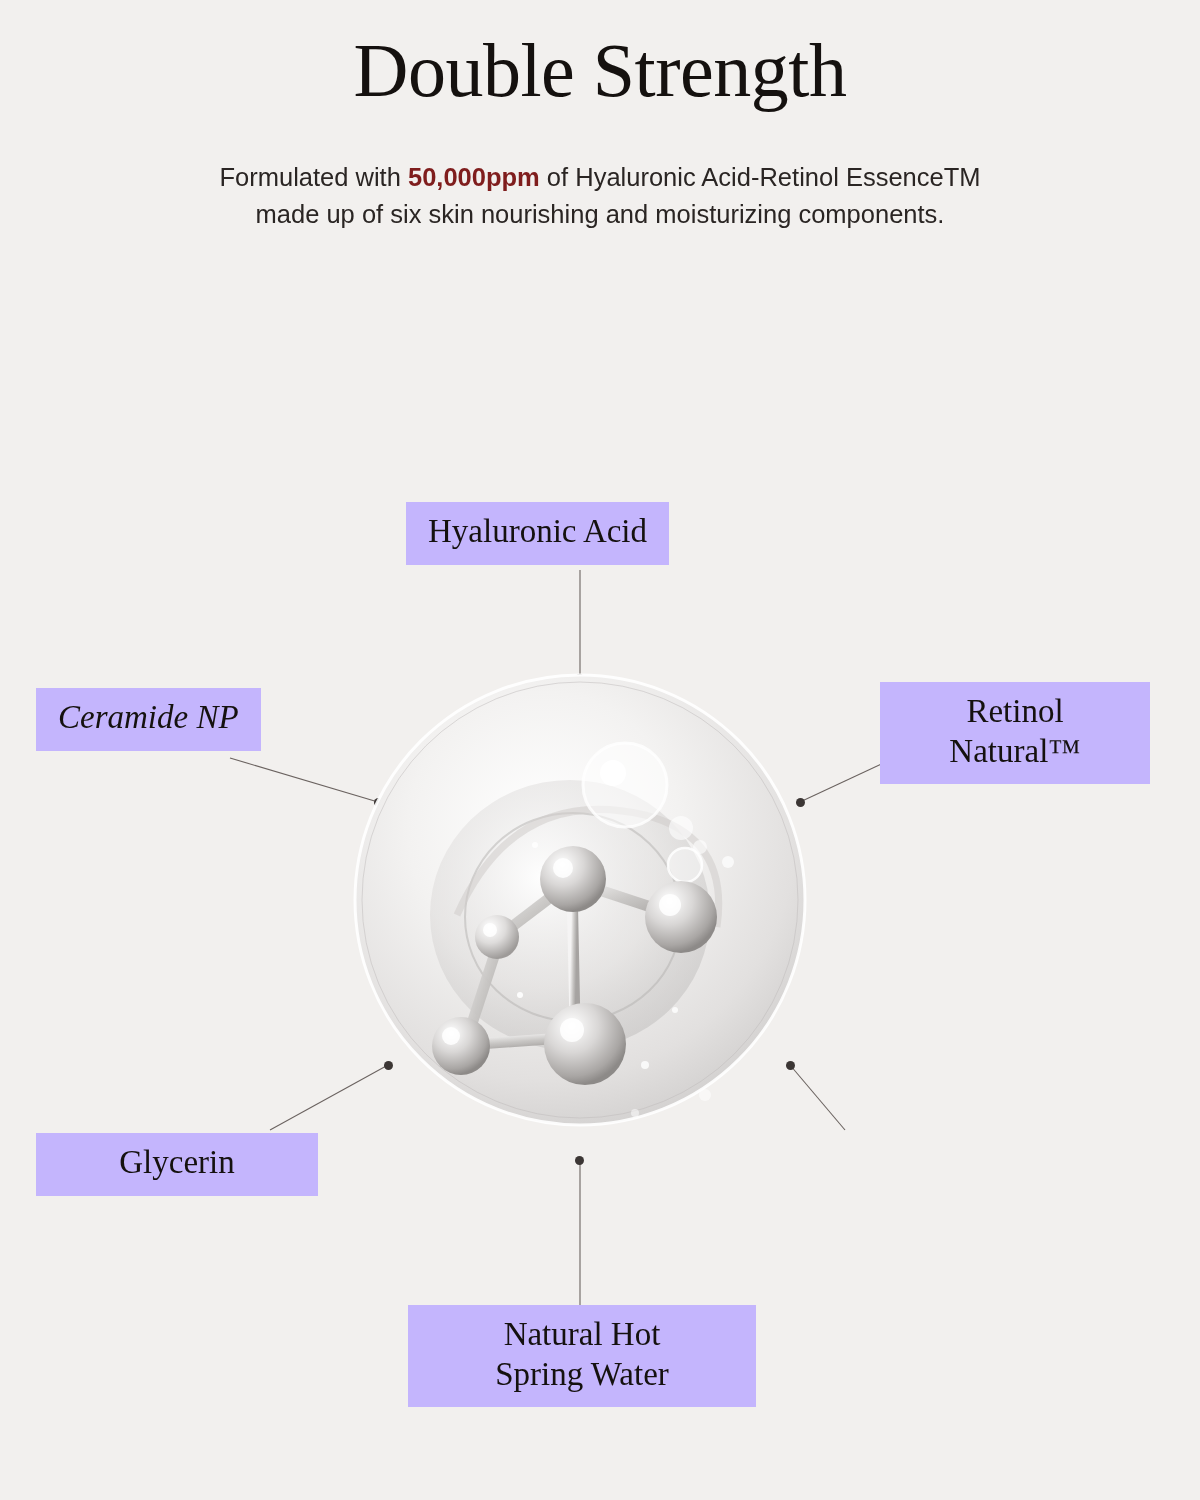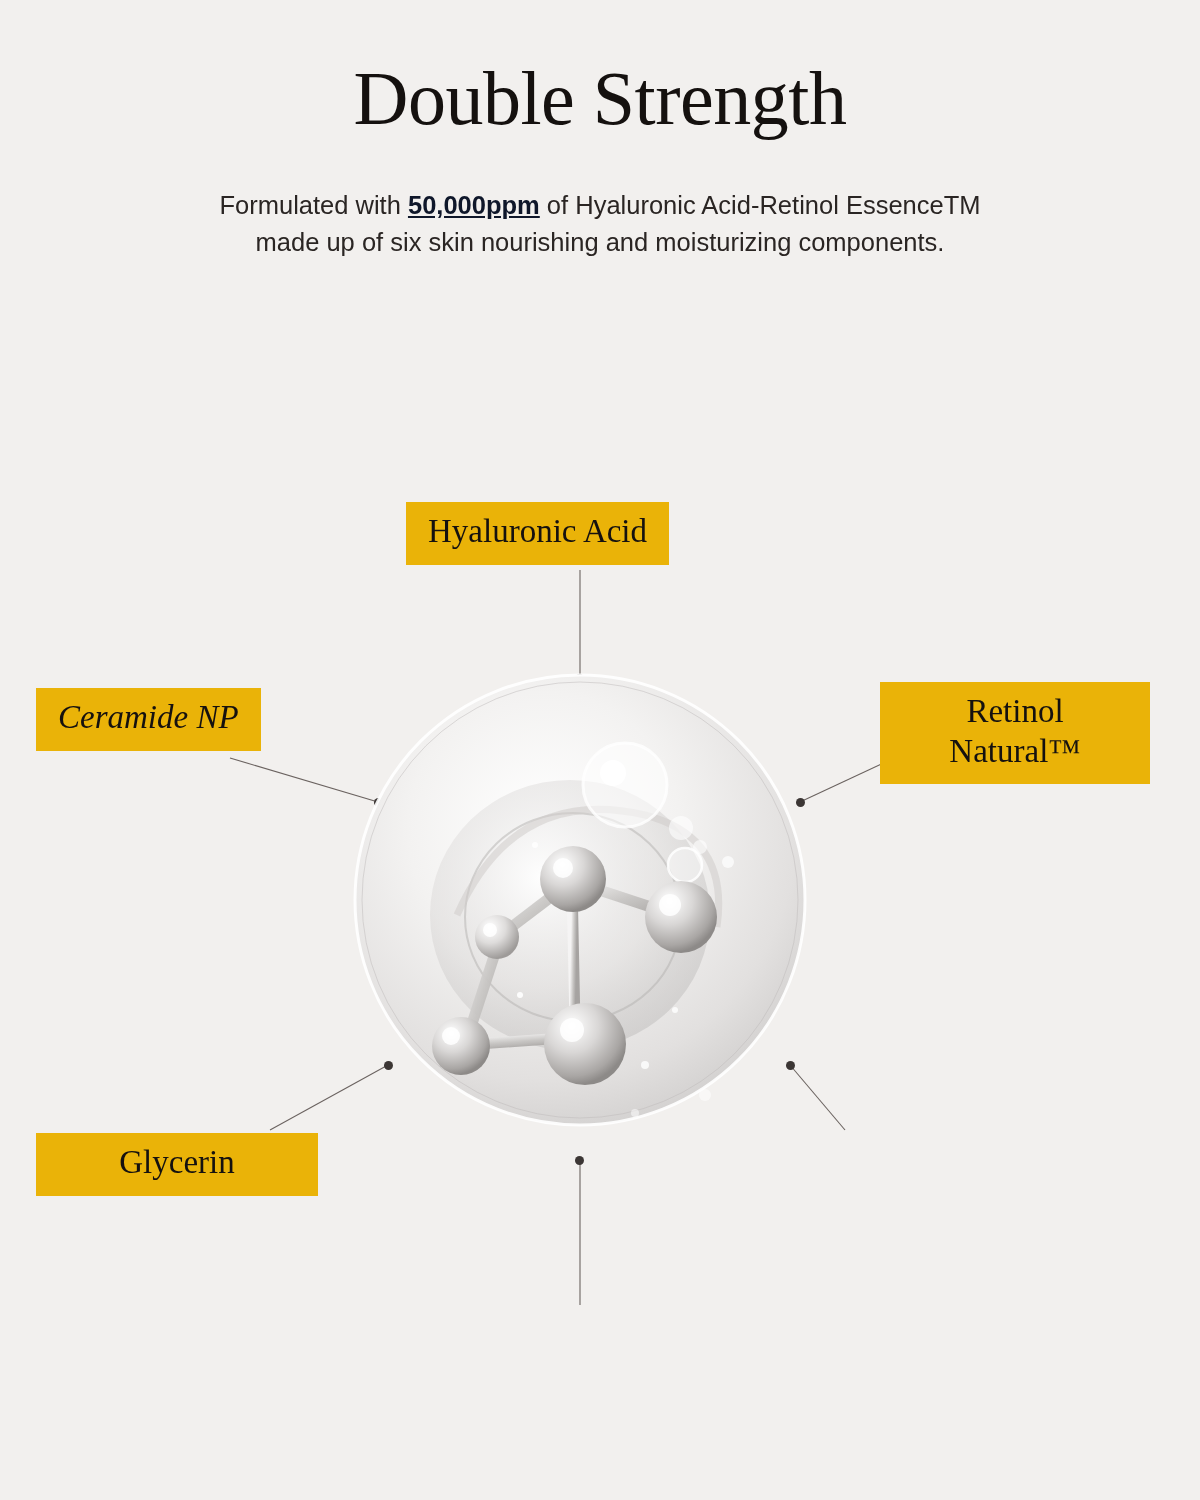--- a/index.html
+++ b/index.html
@@ -21,42 +21,41 @@
     left: 0;
     top: 0;
     width: 1200px;
     text-align: center;
   }
   .title {
     font-family: "Liberation Serif", serif;
     font-size: 76px;
     line-height: 1.12;
     color: #15110f;
-    margin: 56px 0 0 0;
+    margin: 28px 0 0 0;
     font-weight: 400;
     letter-spacing: -0.5px;
   }
   .title .line {
     display: block;
   }
   .subtitle {
     font-family: "Liberation Sans", sans-serif;
     font-size: 25.5px;
     line-height: 1.45;
     color: #2a2523;
     margin: 46px 0 0 0;
     font-weight: 400;
   }
   .subtitle .line {
     display: block;
   }
   .subtitle b {
     font-weight: 700;
-    color: #0f172a;
-    text-decoration: underline;
+    color: #7f1d1d;
   }
 
   
   .diagram {
     position: absolute;
     left: 0;
     top: 430px;
     width: 1200px;
     height: 1070px;
   }
@@ -79,21 +78,21 @@
   }
   .blob-svg {
     width: 470px;
     height: 470px;
     display: block;
   }
 
   
   .label {
     position: absolute;
-    background: #eab308;
+    background: #c4b5fd;
     color: #15110f;
     font-family: "Liberation Serif", serif;
     font-size: 33px;
     line-height: 1.26;
     text-align: center;
     padding: 9px 22px 12px 22px;
     box-sizing: border-box;
     white-space: nowrap;
   }
   .label.two-line {
@@ -238,14 +237,18 @@
   <div class="label" id="label-ceramide-np">Ceramide NP</div>
 
   <div class="label two-line" id="label-retinol-essence">
     <span>Retinol</span><br>
     <span>Natural™</span>
   </div>
 
   <div class="label" id="label-glycerin">Glycerin</div>
 
 
+  <div class="label two-line" id="label-hot-spring">
+    <span>Natural Hot</span><br>
+    <span>Spring Water</span>
+  </div>
 
 </div>
 
 </body></html>

